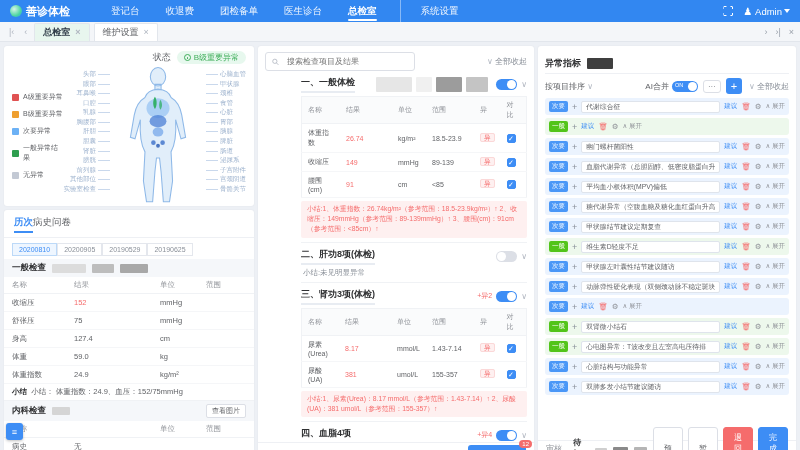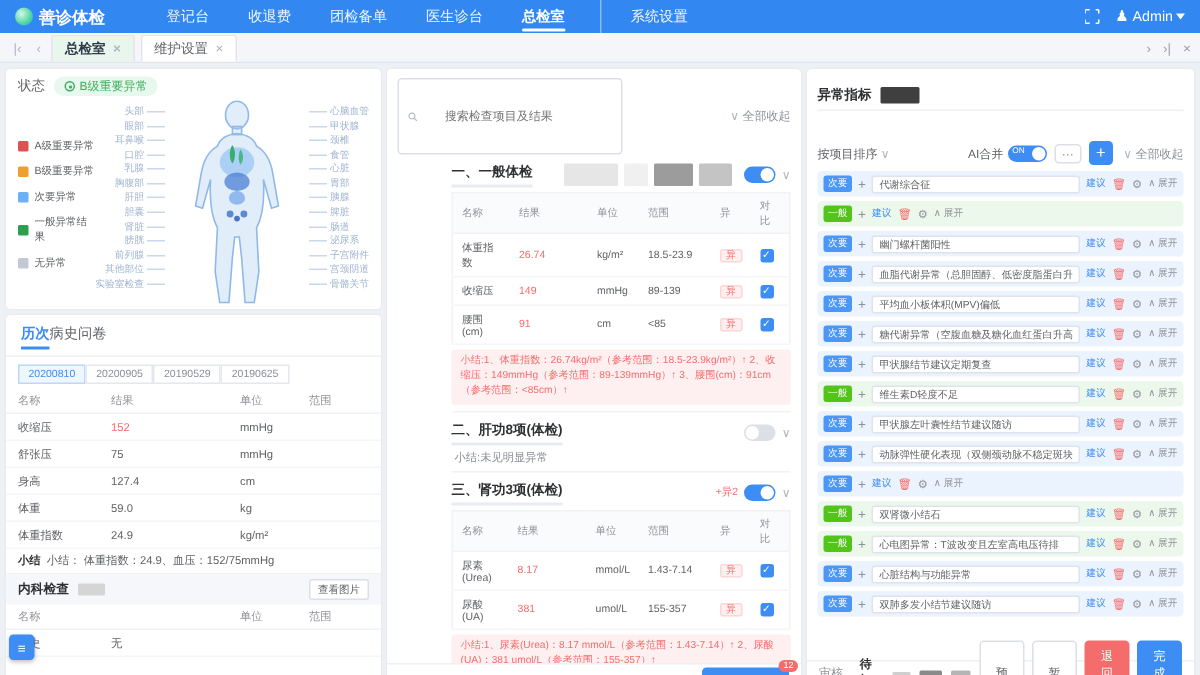--- a/index.html
+++ b/index.html
@@ -27,21 +27,21 @@
   .tb-x{color:#b0b6c0;font-size:9px;}
   .tb-right{margin-left:auto;display:flex;gap:8px;color:#9aa1ab;font-size:9px;}
   
   .content{display:flex;gap:4px;padding:4px;height:428px;}
   .card{background:#fff;border-radius:3px;box-shadow:0 0 2px rgba(0,0,0,.06);}
   .col-left{width:250px;display:flex;flex-direction:column;gap:4px;}
   .col-mid{width:276px;position:relative;}
   .col-right{flex:1;position:relative;}
   
   .status-card{height:160px;padding:5px 8px;overflow:hidden;position:relative;}
-  .status-row{display:flex;align-items:center;gap:6px;font-size:9px;color:#606266;}
+  .status-row{display:flex;align-items:center;gap:6px;font-size:9px;color:#606266;justify-content:flex-end;}
   .ai-badge{display:flex;align-items:center;gap:3px;background:#e7f8ee;color:#3fae5a;font-size:8px;padding:1px 7px;border-radius:8px;}
   .ai-dot{width:7px;height:7px;border:1px solid #3fae5a;border-radius:50%;display:inline-block;position:relative;}
   .ai-dot::after{content:"";position:absolute;left:2px;top:2px;width:1.5px;height:1.5px;background:#3fae5a;border-radius:50%;}
   .status-body{display:flex;margin-top:2px;}
   .legend{width:62px;margin-top:26px;display:flex;flex-direction:column;gap:7px;}
   .lg-item{display:flex;align-items:center;gap:4px;font-size:7px;color:#606266;}
   .lg-sq{width:7px;height:7px;border-radius:1px;flex:none;}
   .bodymap{flex:1;display:flex;justify-content:center;gap:2px;}
   .organ-col{display:flex;flex-direction:column;justify-content:space-between;padding:4px 0 10px;}
   .organ{font-size:6.5px;color:#9fb4cf;white-space:nowrap;display:flex;align-items:center;gap:2px;}
@@ -61,21 +61,21 @@
   .ht{width:100%;border-collapse:collapse;}
   .ht th{font-size:7.5px;color:#909399;text-align:left;font-weight:normal;padding:3px 8px;border-bottom:1px solid #f0f2f5;}
   .ht td{font-size:7.5px;color:#606266;padding:3.5px 8px;border-bottom:1px solid #f5f6f8;}
   .ht td.red{color:#f56c6c;}
   .summ-line{font-size:7.5px;color:#606266;padding:3px 8px;border-bottom:1px solid #f0f2f5;}
   .blur{display:inline-block;border-radius:1px;vertical-align:middle;}
   .float-btn{position:absolute;left:2px;bottom:26px;width:17px;height:17px;background:#3d8df5;border-radius:3px;color:#fff;font-size:9px;display:flex;align-items:center;justify-content:center;cursor:pointer;box-shadow:0 1px 3px rgba(0,0,0,.25);}
   
   .mid-card{height:100%;overflow:hidden;padding:6px 7px 0;position:relative;}
   .search-row{display:flex;align-items:center;gap:6px;}
-  .search-box{flex:0 0 150px;display:flex;align-items:center;gap:18px;border:1px solid #dcdfe6;border-radius:3px;padding:20px 6px;background:#fff;}
+  .search-box{flex:0 0 150px;display:flex;align-items:center;gap:8px;border:1px solid #dcdfe6;border-radius:3px;padding:4px 6px;background:#fff;}
   .search-box input{border:none;outline:none;font-size:8px;width:100%;color:#606266;font-family:inherit;}
   .collapse-all{margin-left:auto;font-size:8px;color:#8a9099;cursor:pointer;white-space:nowrap;}
   .sec{margin-top:5px;border-bottom:1px solid #f0f2f5;padding-bottom:4px;margin-left:36px;}
   .sec-head{display:flex;align-items:center;gap:4px;}
   .sec-title{font-size:9px;font-weight:bold;color:#303133;border-bottom:2px solid #e8ecf2;padding-bottom:2px;}
   .sec-extra{font-size:7px;color:#f56c6c;margin-left:auto;}
   .sec-extra.noauto{margin-left:0;}
   .chev{font-size:8px;color:#b0b6c0;}
   .switch{width:21px;height:11px;border-radius:6px;background:#3d8df5;position:relative;flex:none;cursor:pointer;}
   .switch::after{content:"";position:absolute;width:9px;height:9px;border-radius:50%;background:#fff;top:1px;right:1px;}
@@ -95,21 +95,21 @@
   .cb-label.on-text{color:#3d8df5;}
   .cmp-btn{margin-left:auto;background:#3d8df5;color:#fff;font-size:8.5px;border:none;border-radius:3px;padding:4px 12px;position:relative;cursor:pointer;font-family:inherit;}
   .cmp-badge{position:absolute;top:-5px;right:-6px;background:#f56c6c;color:#fff;font-size:6px;border-radius:7px;padding:1px 3px;}
   
   .right-card{height:100%;overflow:hidden;padding:5px 7px 0;position:relative;}
   .r-head{display:flex;align-items:center;gap:4px;}
   .r-head .lbl{font-size:9px;font-weight:bold;}
   .r-btn{font-size:8px;border:1px solid #dcdfe6;background:#fff;border-radius:3px;padding:2px 8px;color:#606266;cursor:pointer;font-family:inherit;}
   .abn-row{display:flex;align-items:center;gap:6px;margin-top:6px;border-bottom:1px solid #eef0f4;padding-bottom:3px;}
   .abn-title{font-size:9px;font-weight:bold;color:#303133;}
-  .ctl-row{display:flex;align-items:center;gap:5px;margin-top:20px;}
+  .ctl-row{display:flex;align-items:center;gap:5px;margin-top:4px;}
   .sort-lbl{font-size:8px;color:#606266;}
   .ai-merge{margin-left:auto;display:flex;align-items:center;gap:3px;font-size:8px;color:#606266;}
   .switch.lbl-on{width:26px;}
   .switch.lbl-on::before{content:"ON";position:absolute;left:3px;top:1.5px;font-size:5.5px;color:#fff;}
   .dots-btn{border:1px solid #dcdfe6;border-radius:3px;background:#fff;font-size:8px;color:#909399;padding:1px 4px;cursor:pointer;}
   .plus-btn{width:16px;height:16px;background:#3d8df5;color:#fff;border-radius:3px;font-size:11px;display:flex;align-items:center;justify-content:center;cursor:pointer;}
   .items{margin-top:4px;display:flex;flex-direction:column;gap:3px;}
   .item{display:flex;align-items:center;gap:4px;border-radius:3px;padding:2px 4px;height:17px;}
   .item.general{background:#edf8ec;}
   .item.minor{background:#ebf3fe;}
@@ -344,20 +344,26 @@
           <div class="hist-tab active">历次</div>
           <div class="hist-tab">病史</div>
           <div class="hist-tab">问卷</div>
         </div>
       <div class="date-tabs" id="date-tabs">
           <div class="date-tab active">20200810</div>
           <div class="date-tab">20200905</div>
           <div class="date-tab">20190529</div>
           <div class="date-tab">20190625</div>
         </div>
+      <div class="group-title">
+        <span>一般检查</span>
+        <span class="blur" style="width:34px;height:9px;background:#dcdcdc"></span>
+        <span class="blur" style="width:22px;height:9px;background:#bdbdbd"></span>
+        <span class="blur" style="width:28px;height:9px;background:#a8a8a8"></span>
+      </div>
       <table class="ht" id="hist-table1">
           <tbody>
             <tr>
               <th style="width:62px">名称</th>
               <th style="width:86px">结果</th>
               <th style="width:46px">单位</th>
               <th style="">范围</th>
             </tr>
             <tr>
               <td>收缩压</td>

